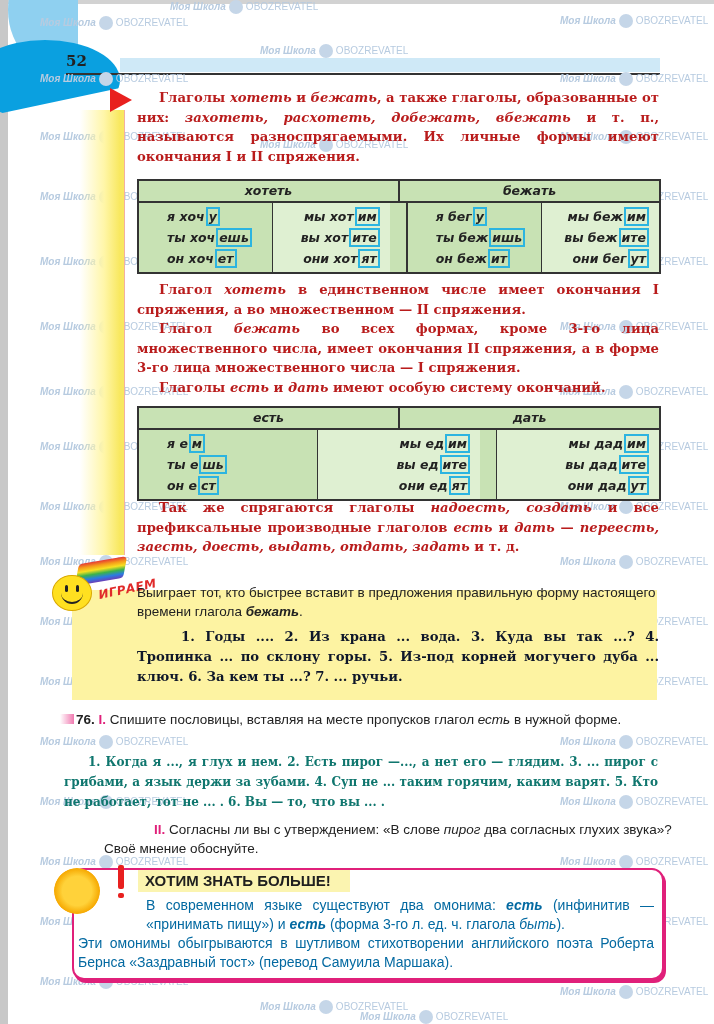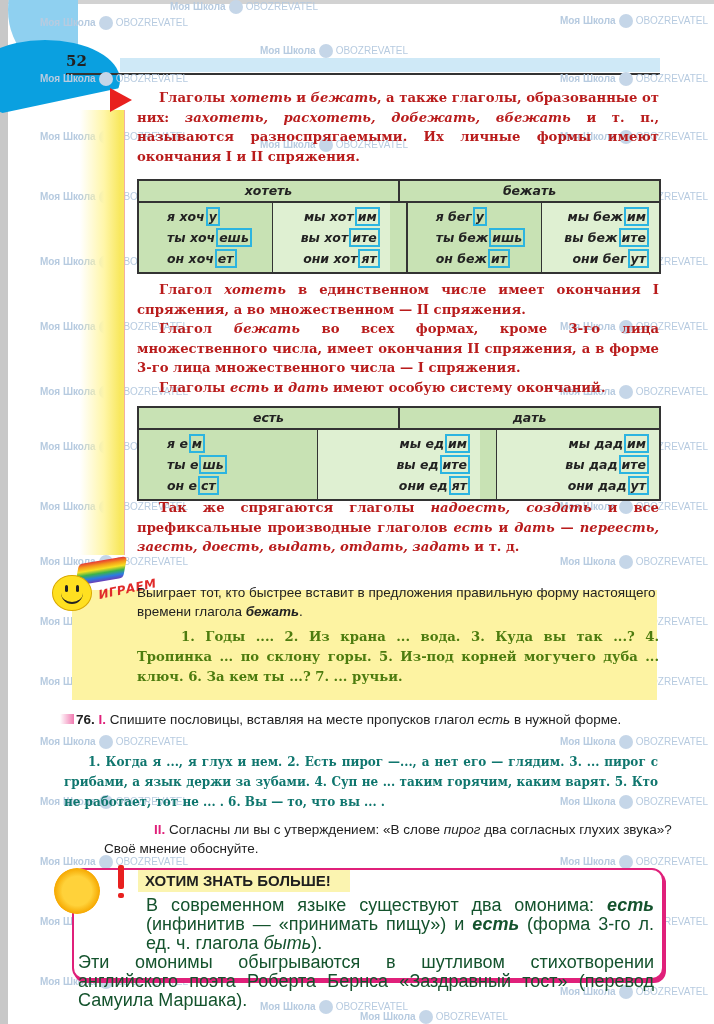--- a/index.html
+++ b/index.html
@@ -84,21 +84,21 @@
     position: absolute; left: 98px; top: 582px; font-family: "DejaVu Sans", sans-serif; font-weight: bold; font-style: italic;
     color: #e02a2a; font-size: 12px; transform: rotate(-12deg); letter-spacing: 0.5px;
   }
   .play-intro {
     position: absolute; left: 137px; top: 583px; width: 522px; font-family: "Liberation Sans", sans-serif;
     font-size: 13.5px; line-height: 19px; color: #222;
   }
   .play-intro b { font-style: italic; }
   .play-text {
     position: absolute; left: 137px; top: 627px; width: 522px; font-size: 13.2px; line-height: 20px;
-    font-weight: bold; text-align: justify; color: #4d7c0f;
+    font-weight: bold; text-align: justify; color: #0f172a;
   }
   .play-text p { margin: 0; text-indent: 44px; }
 
   
   .ex-marker { position: absolute; left: 60px; top: 714px; width: 14px; height: 10px; background: linear-gradient(to right, #fff, #f07ab0); }
   .ex-head {
     position: absolute; left: 64px; top: 710px; width: 594px; font-family: "Liberation Sans", sans-serif;
     font-size: 13.5px; line-height: 19px; color: #222;
   }
   .ex-head .num { font-weight: bold; margin-left: 12px; }
@@ -128,29 +128,29 @@
   .exclam {
     position: absolute; left: 118px; top: 865px; width: 6px; height: 24px; background: #e8201f; border-radius: 2px;
   }
   .exclam-dot { position: absolute; left: 118px; top: 893px; width: 6px; height: 5px; background: #e8201f; border-radius: 2px; }
   .sun {
     position: absolute; left: 54px; top: 868px; width: 46px; height: 46px; border-radius: 50%;
     background: radial-gradient(circle, #ffd23a 45%, #f6a800 70%, rgba(246,168,0,0) 72%);
   }
   .info-text {
     position: absolute; left: 78px; top: 896px; width: 576px; font-family: "Liberation Sans", sans-serif;
-    font-size: 18px; line-height: 19px; color: #14532d; text-align: justify;
+    font-size: 14px; line-height: 19px; color: #0369a1; text-align: justify;
   }
   .info-text .indent { padding-left: 68px; display: block; }
   .info-text b { font-style: italic; }
 
   
   .wm { position: absolute; font-family: "Liberation Sans", sans-serif; font-size: 10px; color: #b7cbe0; white-space: nowrap; pointer-events: none; }
   .wm .logo { display: inline-block; width: 14px; height: 14px; border-radius: 50%; background: #c5d6e8; vertical-align: middle; margin: 0 3px; }
-  .wm .brand { font-weight: bold; }
+  .wm .brand { font-style: italic; font-weight: bold; }
 </style>
 </head>
 <body>
 
 <div class="top-strip"></div>
 <div class="left-gutter"></div>
 
 <div class="corner-arc"></div>
 <div class="corner-arc2"></div>
 <div class="header-band"></div>

